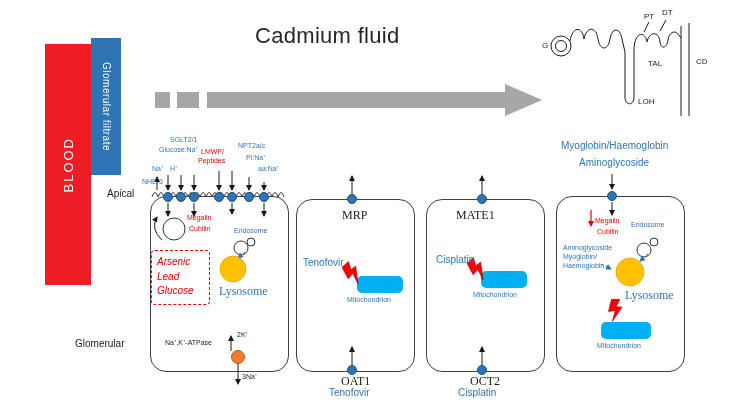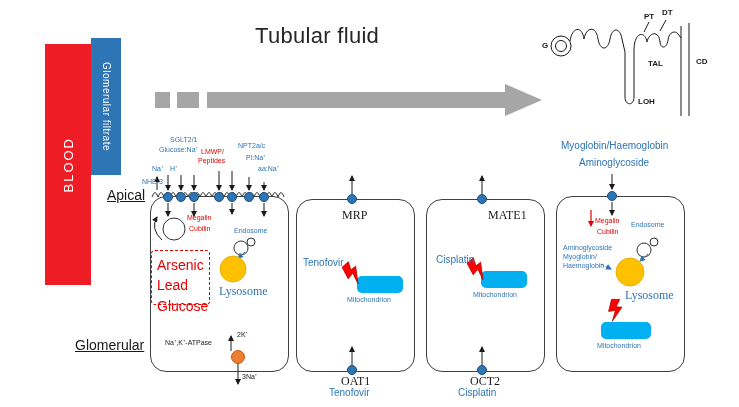--- a/index.html
+++ b/index.html
@@ -3,35 +3,35 @@
 <meta charset="utf-8">
 <style>
   html,body{margin:0;padding:0;background:#fff;}
   .canvas{position:relative;width:739px;height:407px;background:#ffffff;
           font-family:"Liberation Sans",sans-serif;overflow:hidden;}
   .lbl{position:absolute;white-space:nowrap;color:#1a1a1a;line-height:1.1;}
   .blue{color:#2e75b6;}
   .red{color:#e60000;}
   .f7{font-size:7px;}
   .f8{font-size:12px;font-family:Liberation Serif, serif;}
-  .f9{font-size:14px;text-decoration:underline;}
+  .f9{font-size:10px;}
   .f10{font-size:10px;}
-  .nep{font-size:8px;font-weight:700;}
+  .nep{font-size:8px;font-weight:400;}
   .title{font-size:22px;color:#262626;letter-spacing:.3px;}
   .cell{position:absolute;background:#fff;border:1.3px solid #404040;border-radius:16px;}
   .blood{position:absolute;left:45px;top:44px;width:46px;height:241px;background:#ee1c25;
          display:flex;align-items:center;justify-content:center;}
   .blood span{writing-mode:vertical-rl;transform:rotate(180deg);color:#fff;font-size:13px;letter-spacing:2px;}
   .filtrate{position:absolute;left:91px;top:38px;width:30px;height:137px;background:#2e75b6;
             display:flex;align-items:center;justify-content:center;}
   .filtrate span{writing-mode:vertical-rl;color:#fff;font-size:10px;letter-spacing:.5px;}
   .overlay{position:absolute;left:0;top:0;}
   .toxin-box{position:absolute;left:151px;top:250px;width:59px;height:55px;
              border:1.3px dashed #e60000;border-radius:4px;box-sizing:border-box;padding:4px 0 0 5px;}
-  .toxin-box div{font-size:14px;color:#e60000;line-height:1.45;}
+  .toxin-box div{font-size:10px;color:#e60000;line-height:1.45;font-style:italic;}
 </style>
 </head>
 <body>
 
 <div class="canvas">
 
   <div class="blood">
     <span>BLOOD</span>
   </div>
   <div class="filtrate">
@@ -137,21 +137,21 @@
       <circle cx="249" cy="197" r="4.5"></circle>
       <circle cx="264" cy="197" r="4.5"></circle>
       <circle cx="352" cy="199" r="4.5"></circle>
       <circle cx="352" cy="370" r="4.5"></circle>
       <circle cx="482" cy="199" r="4.5"></circle>
       <circle cx="482" cy="370" r="4.5"></circle>
       <circle cx="612" cy="196" r="4.5"></circle>
     </g>
   </svg>
 
-  <div class="lbl title" style="left:255px;top:24px">Tubular fluid</div>
+  <div class="lbl title" style="left:255px;top:24px">Cadmium fluid</div>
   <div class="lbl f9" style="left:107px;top:188px">Apical</div>
   <div class="lbl f9" style="left:75px;top:338px">Glomerular</div>
 
   <div class="lbl nep" style="left:542px;top:42px">G</div>
   <div class="lbl nep" style="left:644px;top:13px">PT</div>
   <div class="lbl nep" style="left:662px;top:9px">DT</div>
   <div class="lbl nep" style="left:648px;top:60px">TAL</div>
   <div class="lbl nep" style="left:696px;top:58px">CD</div>
   <div class="lbl nep" style="left:638px;top:98px">LOH</div>
 
@@ -179,21 +179,21 @@
   <div class="lbl f7" style="left:165px;top:339px">Na⁺,K⁺-ATPase</div>
   <div class="lbl f7" style="left:237px;top:331px">2K⁺</div>
   <div class="lbl f7" style="left:242px;top:373px">3Na⁺</div>
 
   <div class="lbl f8" style="left:342px;top:209px">MRP</div>
   <div class="lbl f10 blue" style="left:303px;top:257px">Tenofovir</div>
   <div class="lbl f7 blue" style="left:347px;top:296px">Mitochondrion</div>
   <div class="lbl f8" style="left:341px;top:375px">OAT1</div>
   <div class="lbl f10 blue" style="left:329px;top:387px">Tenofovir</div>
 
-  <div class="lbl f8" style="left:488px;top:209px">MATE1</div>
+  <div class="lbl f8" style="left:456px;top:209px">MATE1</div>
   <div class="lbl f10 blue" style="left:436px;top:254px">Cisplatin</div>
   <div class="lbl f7 blue" style="left:473px;top:291px">Mitochondrion</div>
   <div class="lbl f8" style="left:470px;top:375px">OCT2</div>
   <div class="lbl f10 blue" style="left:458px;top:387px">Cisplatin</div>
 
   <div class="lbl f10 blue" style="left:561px;top:140px">Myoglobin/Haemoglobin</div>
   <div class="lbl f10 blue" style="left:579px;top:157px">Aminoglycoside</div>
   <div class="lbl f7 red" style="left:595px;top:217px">Megalin</div>
   <div class="lbl f7 red" style="left:597px;top:228px">Cubilin</div>
   <div class="lbl f7 blue" style="left:631px;top:221px">Endosome</div>

